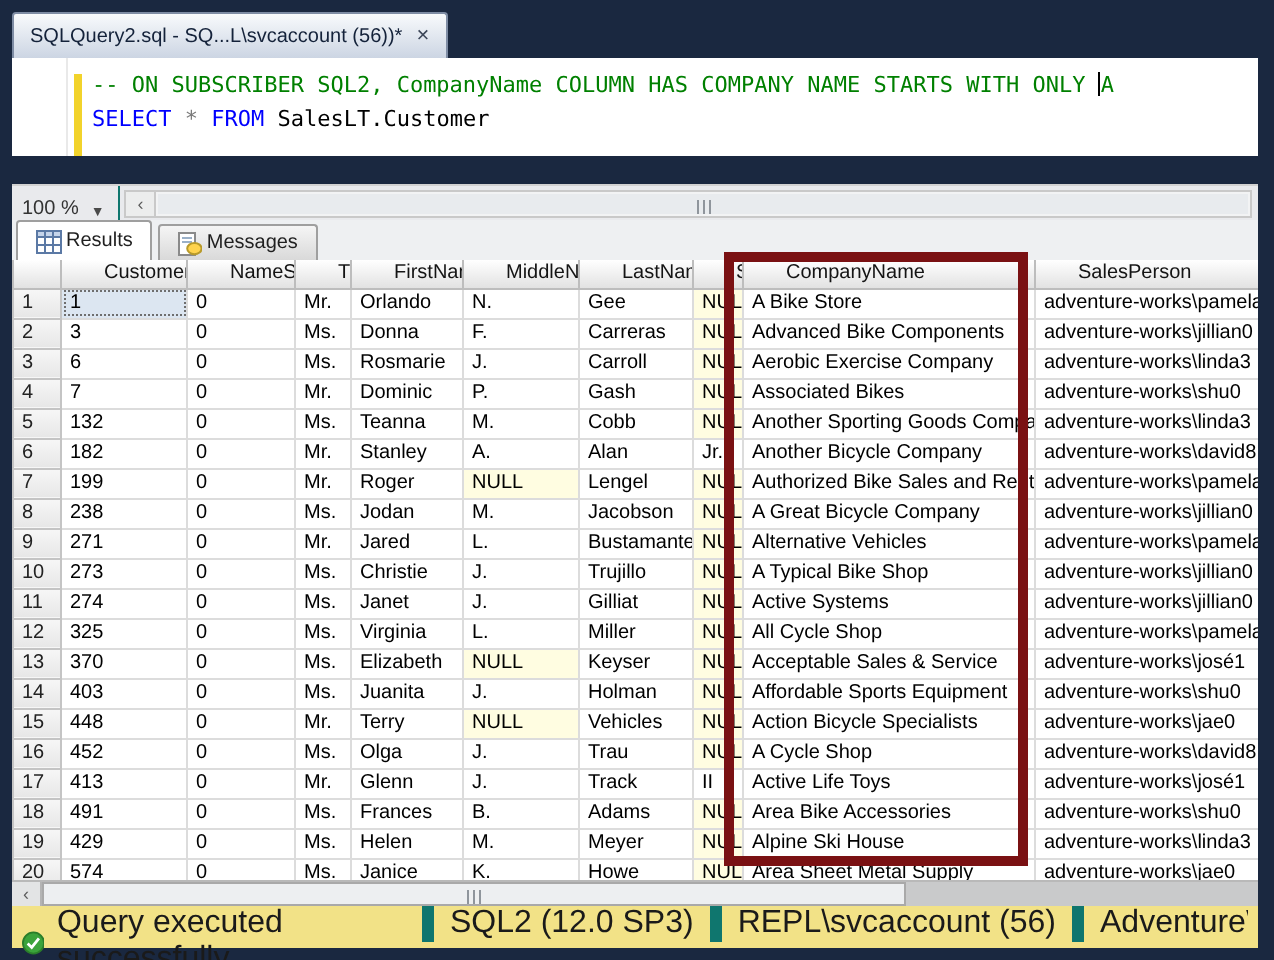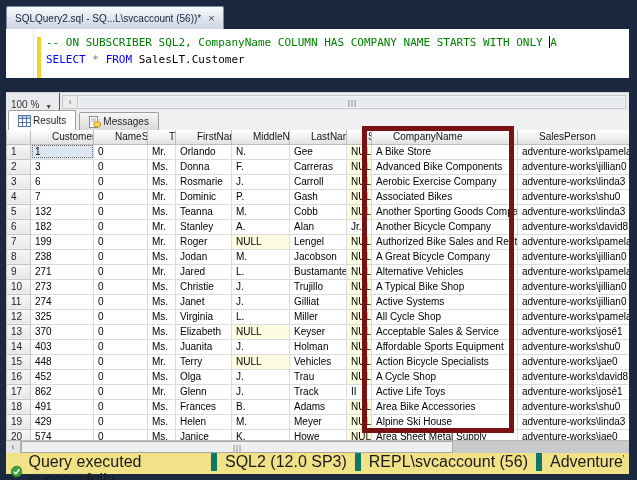--- a/index.html
+++ b/index.html
@@ -341,21 +341,21 @@
             <td>Ms.</td>
             <td>Olga</td>
             <td>J.</td>
             <td>Trau</td>
             <td class="null">NULL</td>
             <td>A Cycle Shop</td>
             <td>adventure-works\david8</td>
           </tr>
           <tr>
             <td class="rownum">17</td>
-            <td>862</td>
+            <td>413</td>
             <td>0</td>
             <td>Mr.</td>
             <td>Glenn</td>
             <td>J.</td>
             <td>Track</td>
             <td>II</td>
             <td>Active Life Toys</td>
             <td>adventure-works\josé1</td>
           </tr>
           <tr>

